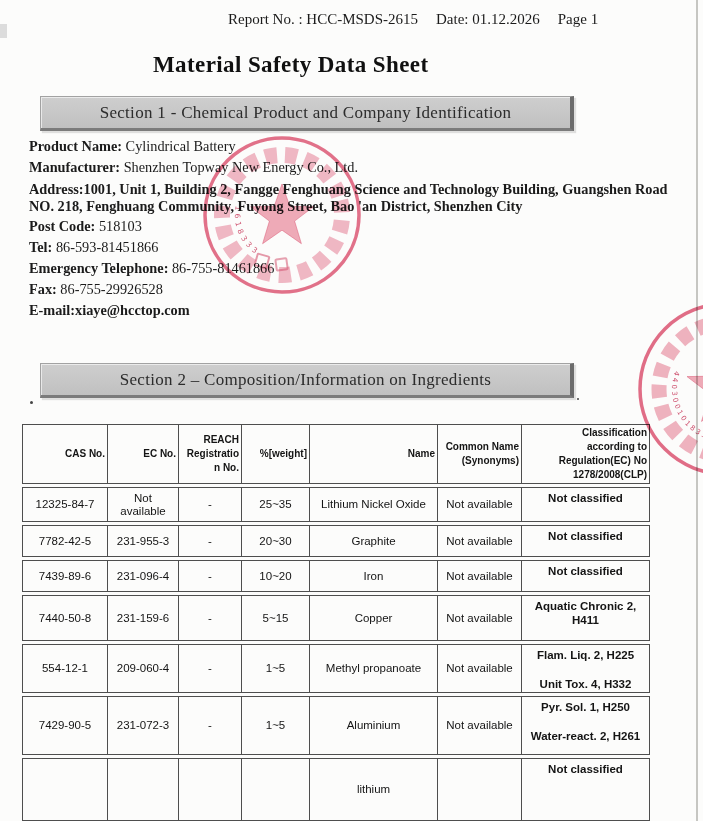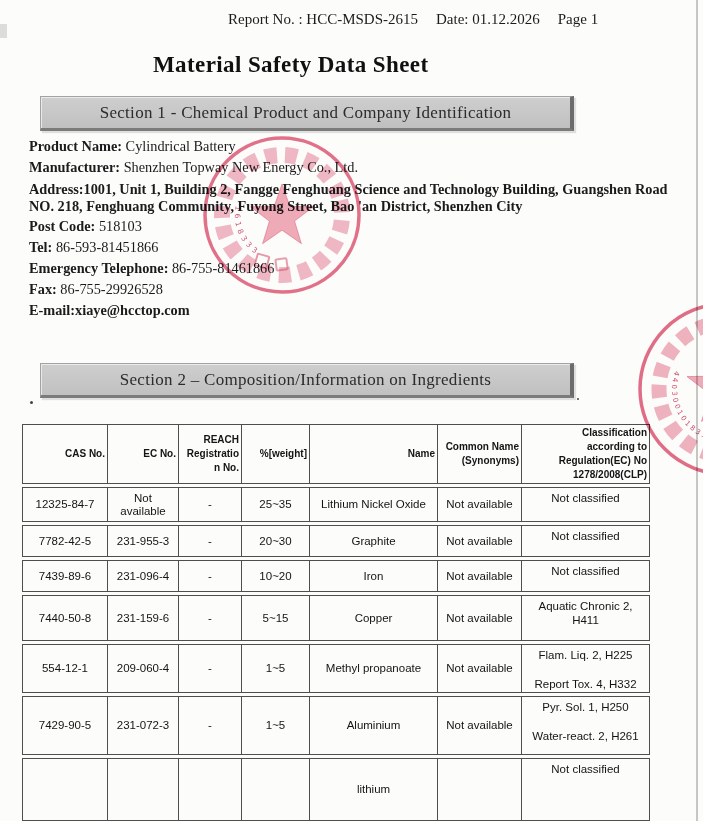--- a/index.html
+++ b/index.html
@@ -46,21 +46,21 @@
   }
   .ingredients th, .ingredients td {
     border-top:1px solid #4e4e4e; border-bottom:1px solid #4e4e4e; border-right:1px solid #4e4e4e;
     padding:1px 2px; text-align:center; vertical-align:middle;
     font-size:11.5px; color:#141414; overflow:hidden;
   }
   .ingredients th:first-child, .ingredients td:first-child { border-left:1px solid #4e4e4e; }
   .ingredients th { font-weight:bold; font-size:10px; line-height:14px; height:48px; background:transparent;text-align:right; }
   .ingredients td.c6 { vertical-align:top; padding-top:3px; line-height:14px; }
   .ingredients td div { line-height:13px; }
-  .ingredients td.c6 div { line-height:14px; }
+  .ingredients td.c6 div { line-height:14px;font-weight:bold; }
   .ingredients .gap { height:15px; }
   .ingredients tbody tr:nth-child(1) td { height:29px; }
   .ingredients tbody tr:nth-child(2) td { height:26px; }
   .ingredients tbody tr:nth-child(3) td { height:26px; }
   .ingredients tbody tr:nth-child(4) td { height:40px; }
   .ingredients tbody tr:nth-child(5) td { height:30px; }
   .ingredients tbody tr:nth-child(6) td { height:53px; }
   .ingredients tbody tr:nth-child(7) td { height:57px; }
   .ingredients tbody tr:nth-child(8) td { height:39px; }
 
@@ -254,21 +254,21 @@
           </td>
           <td class="c4">
             <div>Methyl propanoate</div>
           </td>
           <td class="c5">
             <div>Not available</div>
           </td>
           <td class="c6">
             <div>Flam. Liq. 2, H225</div>
             <div class="gap"></div>
-            <div>Report Tox. 4, H332</div>
+            <div>Unit Tox. 4, H332</div>
           </td>
         </tr>
         <tr>
           <td class="c0">
             <div>7429-90-5</div>
           </td>
           <td class="c1">
             <div>231-072-3</div>
           </td>
           <td class="c2">

